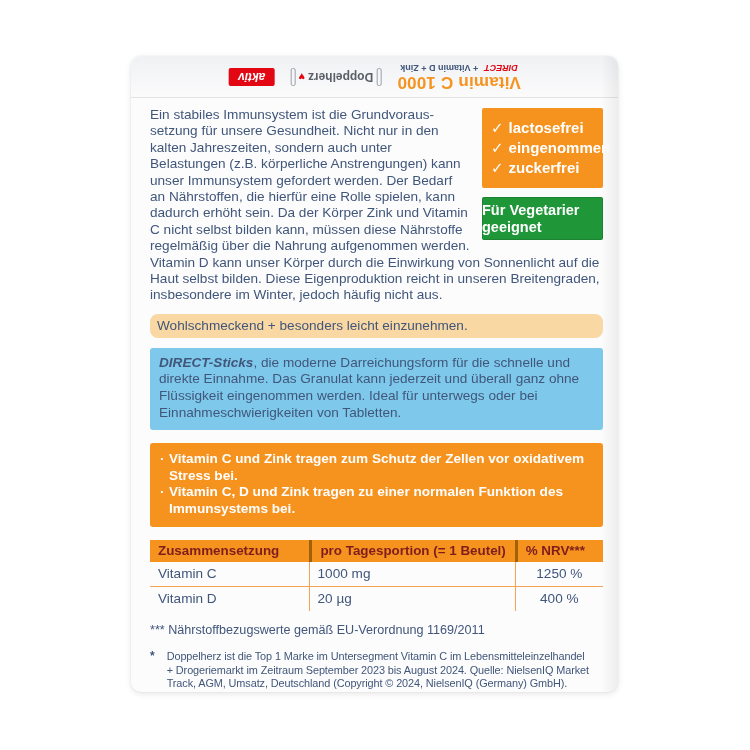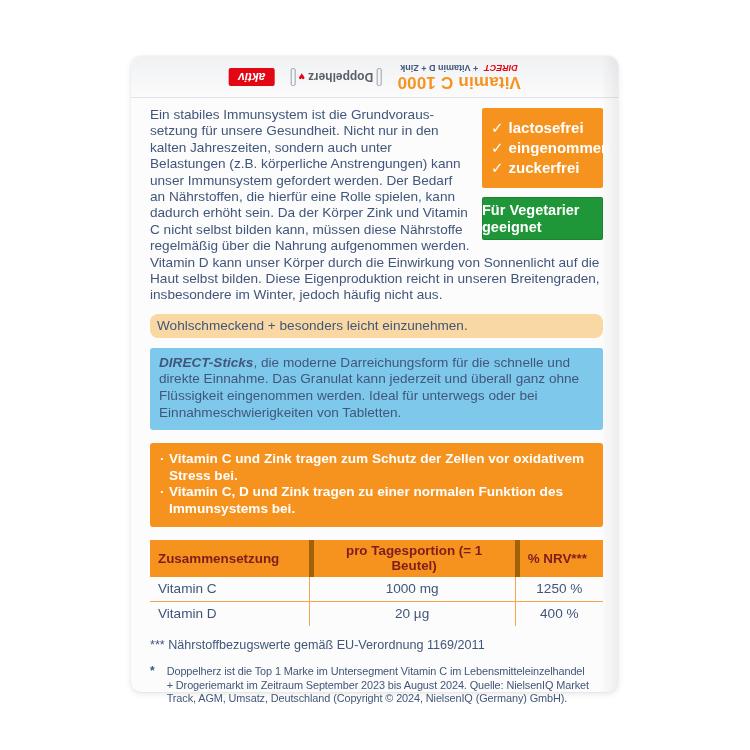--- a/index.html
+++ b/index.html
@@ -75,25 +75,25 @@
     list-style:none;
   }
   .claims li{position:relative;padding-left:10px;}
   .claims li::before{content:"\00B7";position:absolute;left:1px;top:0;}
   
   .nutri{width:100%;border-collapse:separate;border-spacing:0;margin-top:13px;font-size:13.6px;}
   .nutri th{
     background:var(--orange);color:#7f1d1d;font-weight:bold;text-align:left;
     padding:3px 8px 4px 8px;font-size:13.4px;
   }
-  .nutri th + th{border-left:5px solid #a16207;margin-top:10px;}
+  .nutri th + th{border-left:3px solid #a16207;margin-top:10px;}
   .nutri th.c2{text-align:center;}
   .nutri td{padding:4px 8px 5px 8px;border-bottom:1.5px solid var(--orange-line);}
   .nutri tr:last-child td{border-bottom:none;}
-  .nutri td.c2{text-align:center;border-left:1.5px solid var(--orange-line);}
+  .nutri td.c2{text-align:left;border-left:1.5px solid var(--orange-line);}
   .nutri td.c3{text-align:center;border-left:1.5px solid var(--orange-line);}
   .nutri col.w1{width:35%;} .nutri col.w2{width:45.5%;} .nutri col.w3{width:19.5%;}
   .tbl-foot{font-size:12.6px;margin-top:12px;}
   
   .legal{display:flex;gap:12px;margin-top:13px;padding-right:10px;}
   .legal-marker{font-weight:bold;font-size:12px;line-height:12px;}
   .legal-text{font-size:10.9px;line-height:13.6px;letter-spacing:-0.1px;}
 </style>
 </head>
 <body>

